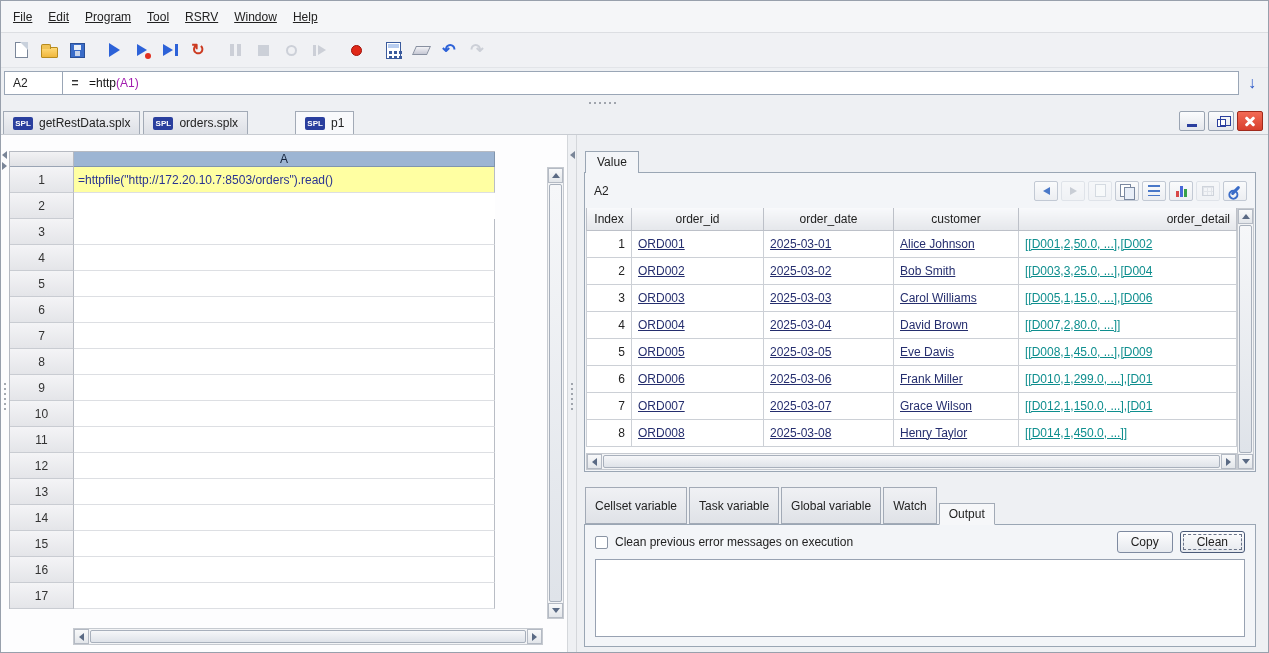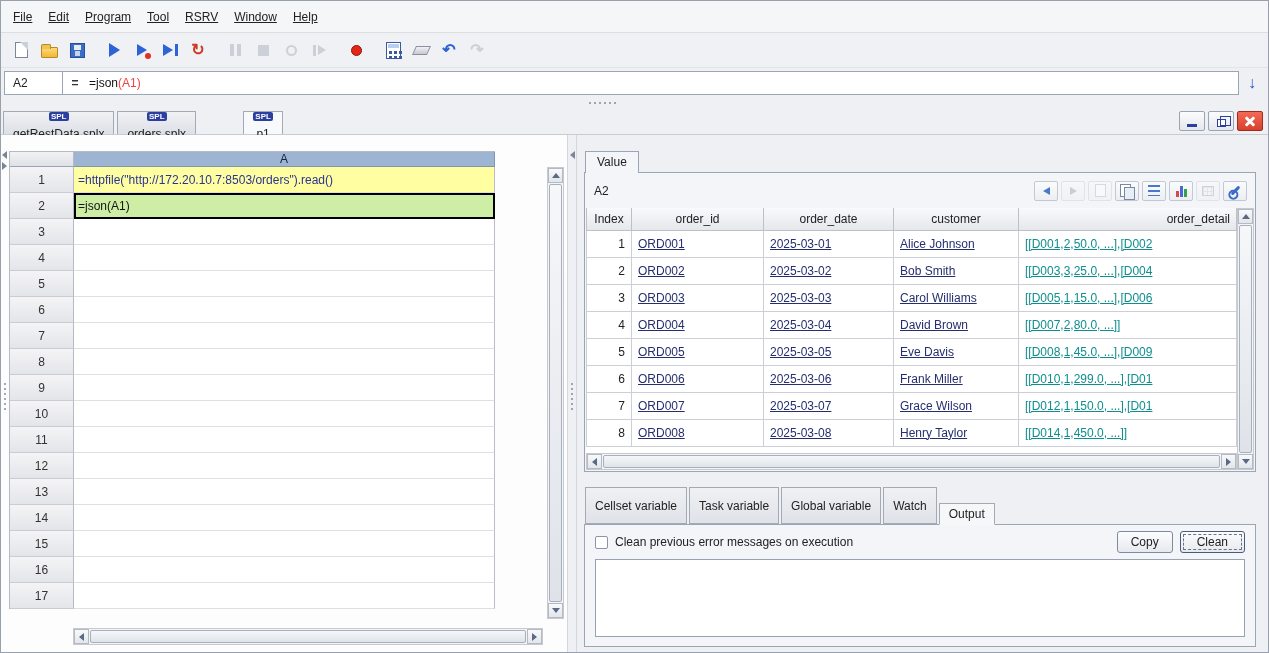--- a/index.html
+++ b/index.html
@@ -48,36 +48,36 @@
                     box-shadow:5px 0 #3a5a9c, 10px 0 #3a5a9c, 0 5px #3a5a9c, 5px 5px #3a5a9c, 10px 5px #3a5a9c; }
   .ic-eraser { width:15px; height:9px; background:linear-gradient(#f2f2f6,#c6c8d4); border:1px solid #8890a0; transform:skewX(-24deg); }
 
   
   .formularow { height:30px; flex:none; display:flex; align-items:center; padding:2px 3px; }
   .fwrap { flex:1; height:24px; display:flex; align-items:stretch; border:1px solid #9aa6b6; background:#fff; }
   .fcell { width:58px; display:flex; align-items:center; padding-left:8px; border-right:1px solid #9aa6b6; }
   .fequals { width:24px; display:flex; align-items:center; justify-content:center; color:#333; font-weight:bold; }
   .ftext { flex:1; display:flex; align-items:center; padding-left:2px; white-space:pre; }
   .fmain { color:#141414; }
-  .fref  { color:#ef4444; }
+  .fref  { color:#a21caf; }
   .fexpand { width:26px; height:24px; display:flex; align-items:center; justify-content:center;
              color:#2a58c8; font-weight:bold; font-size:16px; }
 
   
   .splitstrip { height:10px; flex:none; position:relative; }
   .dots-h { display:flex; gap:3px; }
   .dots-v { display:flex; flex-direction:column; gap:3px; }
   .dots-h .d, .dots-v .d { width:2px; height:2px; border-radius:50%; background:#868c96; }
   .topdots { position:absolute; left:588px; top:4px; }
 
   
   .tabbar { height:27px; flex:none; position:relative; display:flex; align-items:flex-end; padding:0 2px;
             background:#eef0f3; border-bottom:1px solid #c8ccd2; }
   .ftab { height:23px; display:flex; align-items:center; gap:6px; padding:0 9px; border:1px solid #a2aab6;
-          border-bottom:none; background:linear-gradient(#f0f1f4,#dde0e6); margin-right:3px;flex-direction:column; }
+          border-bottom:none; background:linear-gradient(#f0f1f4,#dde0e6); margin-right:3px; }
   .ftab.active { background:#f8f9fb; }
   .ftab.gap { margin-left:44px; }
   .spl-badge { width:20px; height:13px; background:#2a3f9e; border-radius:2px; color:#fff; font-size:8px;
                font-weight:bold; display:flex; align-items:center; justify-content:center; }
   .winbtns { position:absolute; right:5px; top:3px; display:flex; gap:3px; }
   .wbtn { width:26px; height:20px; border:1px solid #9aa4b2; border-radius:2px;
           background:linear-gradient(#fbfcfd,#e4e7ec); display:flex; align-items:center; justify-content:center; position:relative; }
   .w-min { width:10px; height:3px; background:#2a3f9e; margin-top:8px; }
   .w-res { width:9px; height:8px; border:1px solid #2a3f9e; background:#fff; position:relative; margin-top:3px; }
   .w-res::before { content:""; position:absolute; left:2px; top:-4px; width:9px; height:8px; border:1px solid #2a3f9e; }
@@ -264,21 +264,21 @@
       </div>
     <div class="tbtn dis">
         <span class="glyph-gray">↷</span>
       </div>
   </div>
 
   <div class="formularow">
     <div class="fwrap">
       <div class="fcell">A2</div>
       <div class="fequals">=</div>
-      <div class="ftext"><span class="fmain">=json</span><span class="fref">(A1)</span></div>
+      <div class="ftext"><span class="fmain">=http</span><span class="fref">(A1)</span></div>
     </div>
     <div class="fexpand">↓</div>
   </div>
 
   <div class="splitstrip">
     <div class="dots-h topdots">
         <span class="d"></span>
         <span class="d"></span>
         <span class="d"></span>
         <span class="d"></span>
@@ -334,21 +334,20 @@
         <div class="g-header">
           <div class="g-corner"></div>
           <div class="g-colA">A</div>
         </div>
         <div class="g-row">
             <div class="g-num">1</div>
             <div class="g-cell a1">=httpfile("http://172.20.10.7:8503/orders").read()</div>
           </div>
         <div class="g-row">
             <div class="g-num">2</div>
-            <div class="g-cell a2">=json(A1)</div>
           </div>
         <div class="g-row">
             <div class="g-num">3</div>
             <div class="g-cell"></div>
           </div>
         <div class="g-row">
             <div class="g-num">4</div>
             <div class="g-cell"></div>
           </div>
         <div class="g-row">

